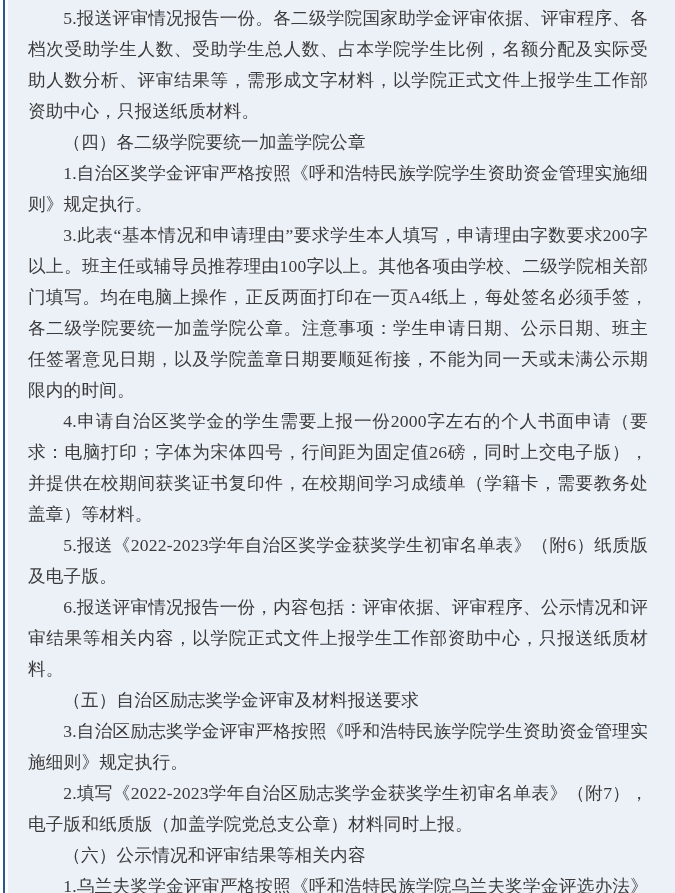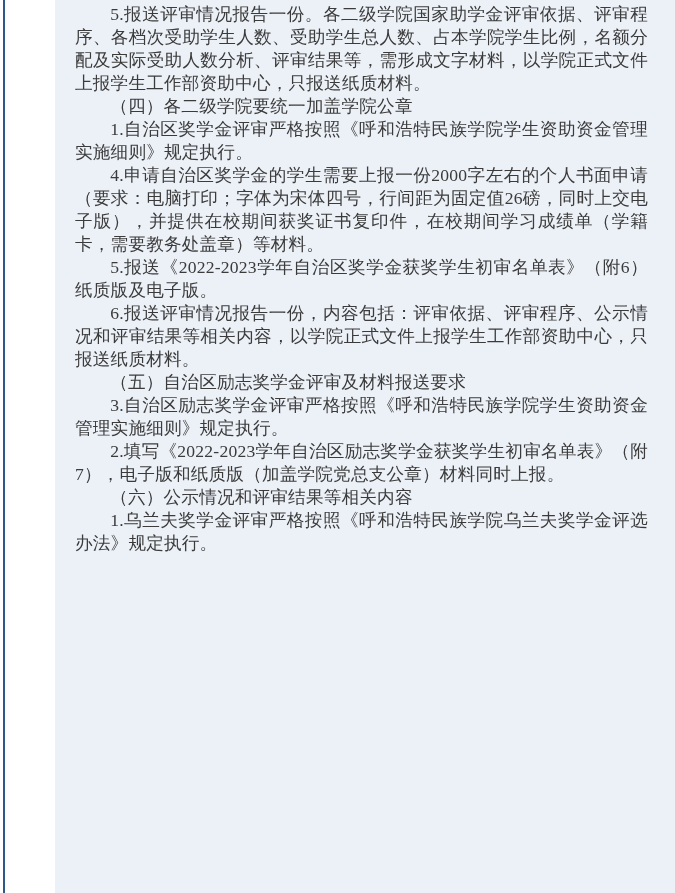--- a/index.html
+++ b/index.html
@@ -23,40 +23,40 @@
   }
   .doc-body {
     position: absolute;
     left: 8px;
     right: 0;
     top: 0;
     bottom: 0;
     padding: 3px 27px 0 20px;
     box-sizing: border-box;
     font-size: 17.6px;
-    line-height: 23px;
+    line-height: 31px;
     text-align: justify;
     letter-spacing: 0.2px;
     overflow: hidden;
-    margin-left: 47px;
   }
   .doc-body p {
     margin: 0;
     padding: 0;
     text-indent: 2em;
   }
 </style>
 </head>
 <body style="background: rgb(255, 255, 255);">
 
 <div class="left-rule" style="background: rgb(43, 90, 136);"></div>
 <div class="doc-body" id="doc-body" style="background: rgb(236, 241, 248); color: rgb(59, 59, 59);">
     <p>5.报送评审情况报告一份。各二级学院国家助学金评审依据、评审程序、各档次受助学生人数、受助学生总人数、占本学院学生比例，名额分配及实际受助人数分析、评审结果等，需形成文字材料，以学院正式文件上报学生工作部资助中心，只报送纸质材料。</p>
     <p>（四）各二级学院要统一加盖学院公章</p>
     <p>1.自治区奖学金评审严格按照《呼和浩特民族学院学生资助资金管理实施细则》规定执行。</p>
+    <p>3.此表“基本情况和申请理由”要求学生本人填写，申请理由字数要求200字以上。班主任或辅导员推荐理由100字以上。其他各项由学校、二级学院相关部门填写。均在电脑上操作，正反两面打印在一页A4纸上，每处签名必须手签，各二级学院要统一加盖学院公章。注意事项：学生申请日期、公示日期、班主任签署意见日期，以及学院盖章日期要顺延衔接，不能为同一天或未满公示期限内的时间。</p>
     <p>4.申请自治区奖学金的学生需要上报一份2000字左右的个人书面申请（要求：电脑打印；字体为宋体四号，行间距为固定值26磅，同时上交电子版），并提供在校期间获奖证书复印件，在校期间学习成绩单（学籍卡，需要教务处盖章）等材料。</p>
     <p>5.报送《2022-2023学年自治区奖学金获奖学生初审名单表》（附6）纸质版及电子版。</p>
     <p>6.报送评审情况报告一份，内容包括：评审依据、评审程序、公示情况和评审结果等相关内容，以学院正式文件上报学生工作部资助中心，只报送纸质材料。</p>
     <p>（五）自治区励志奖学金评审及材料报送要求</p>
     <p>3.自治区励志奖学金评审严格按照《呼和浩特民族学院学生资助资金管理实施细则》规定执行。</p>
     <p>2.填写《2022-2023学年自治区励志奖学金获奖学生初审名单表》（附7），电子版和纸质版（加盖学院党总支公章）材料同时上报。</p>
     <p>（六）公示情况和评审结果等相关内容</p>
     <p>1.乌兰夫奖学金评审严格按照《呼和浩特民族学院乌兰夫奖学金评选办法》规定执行。</p>
   </div>
 

